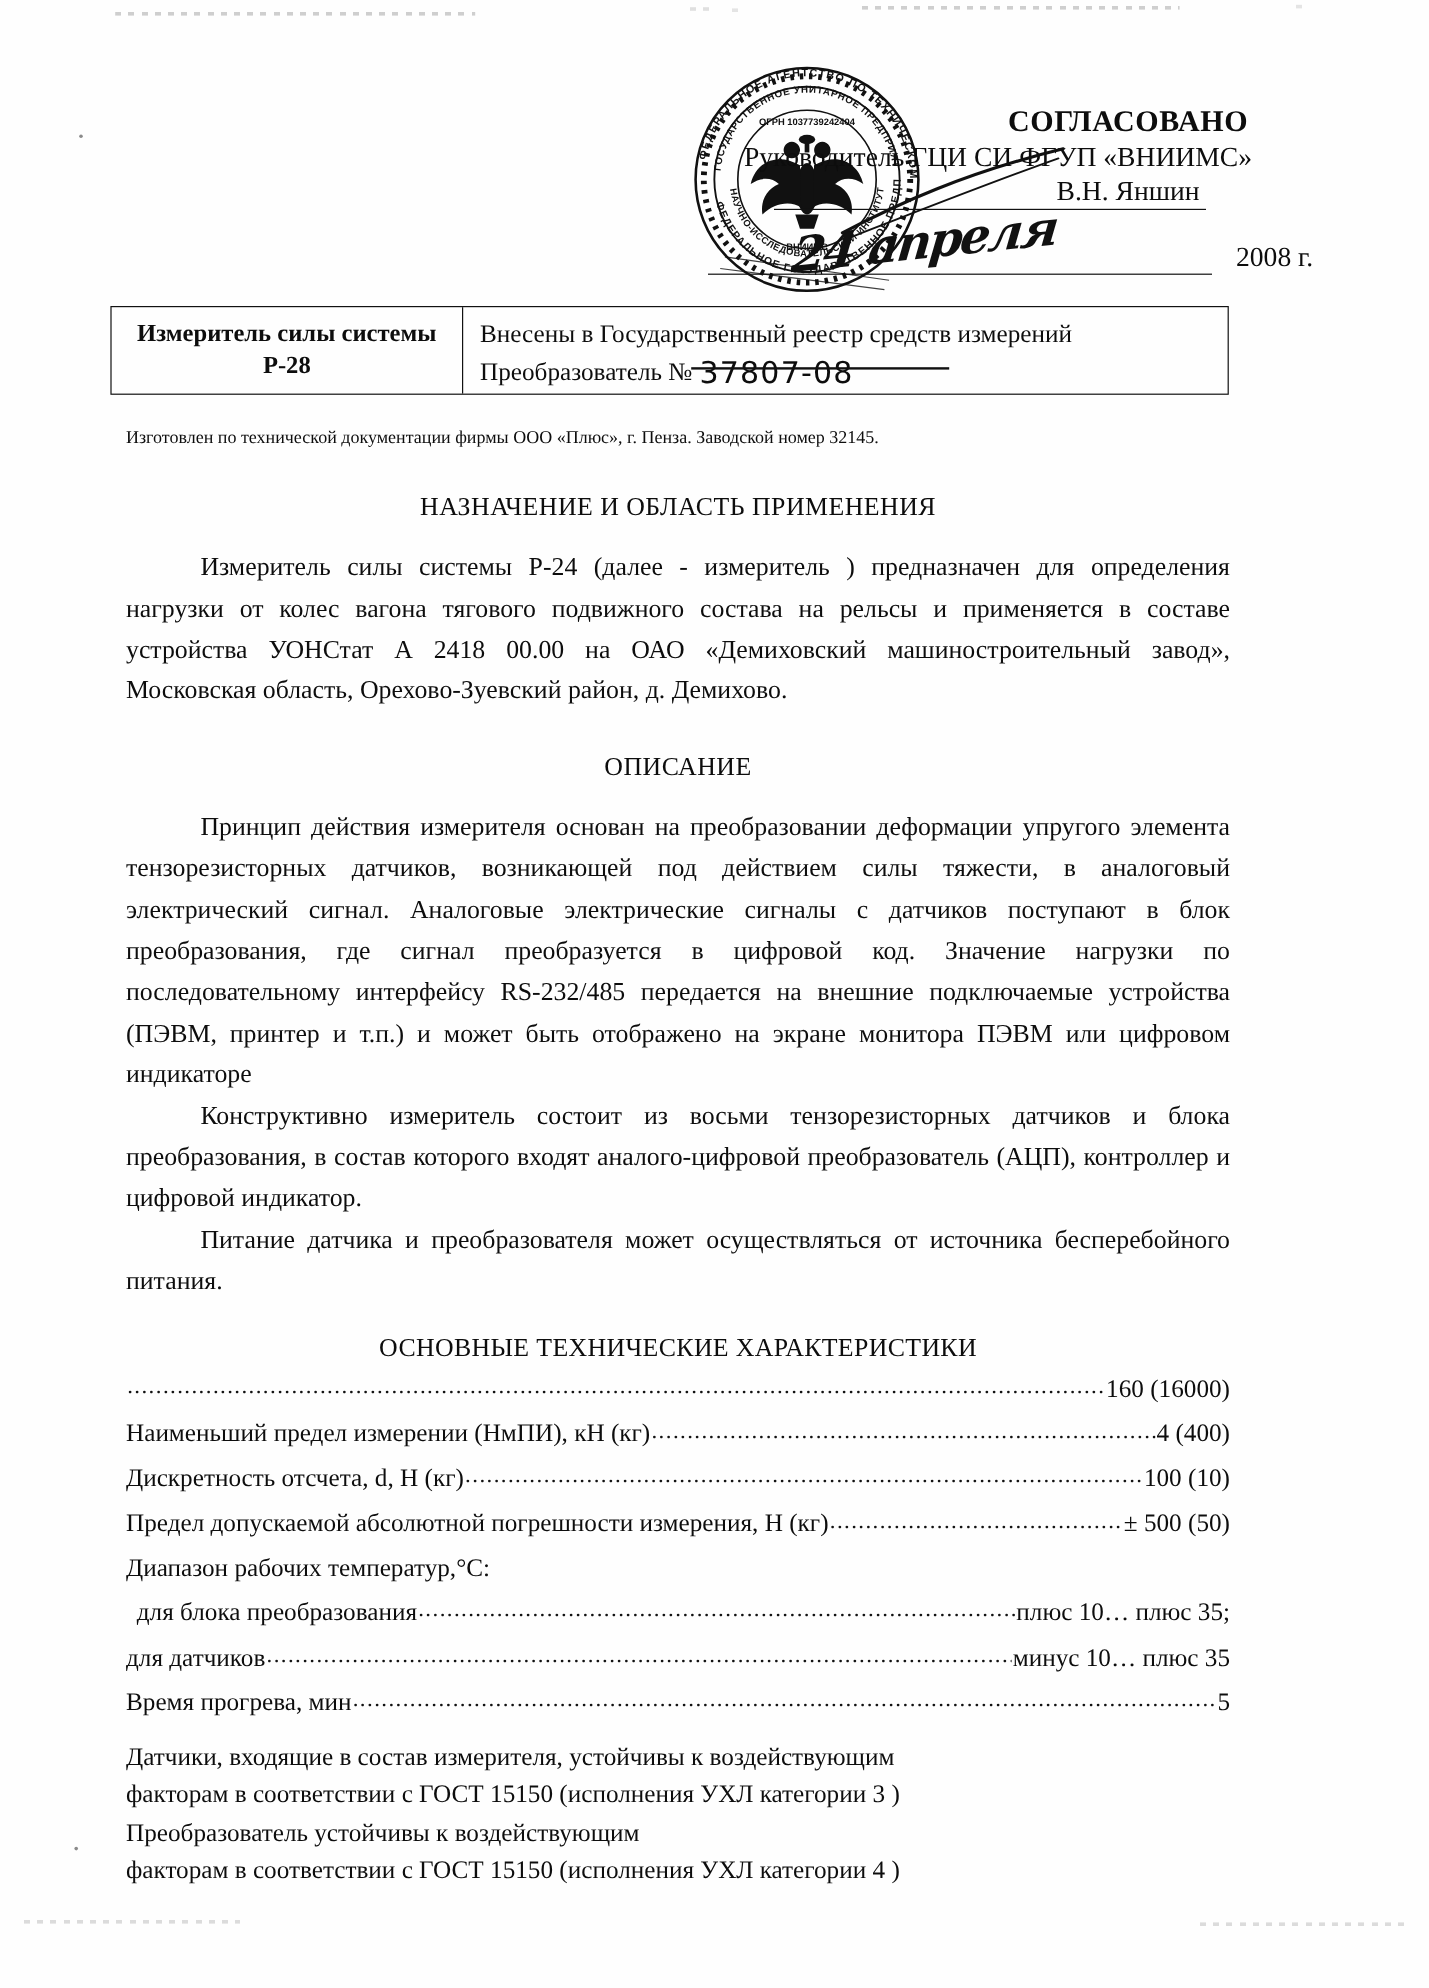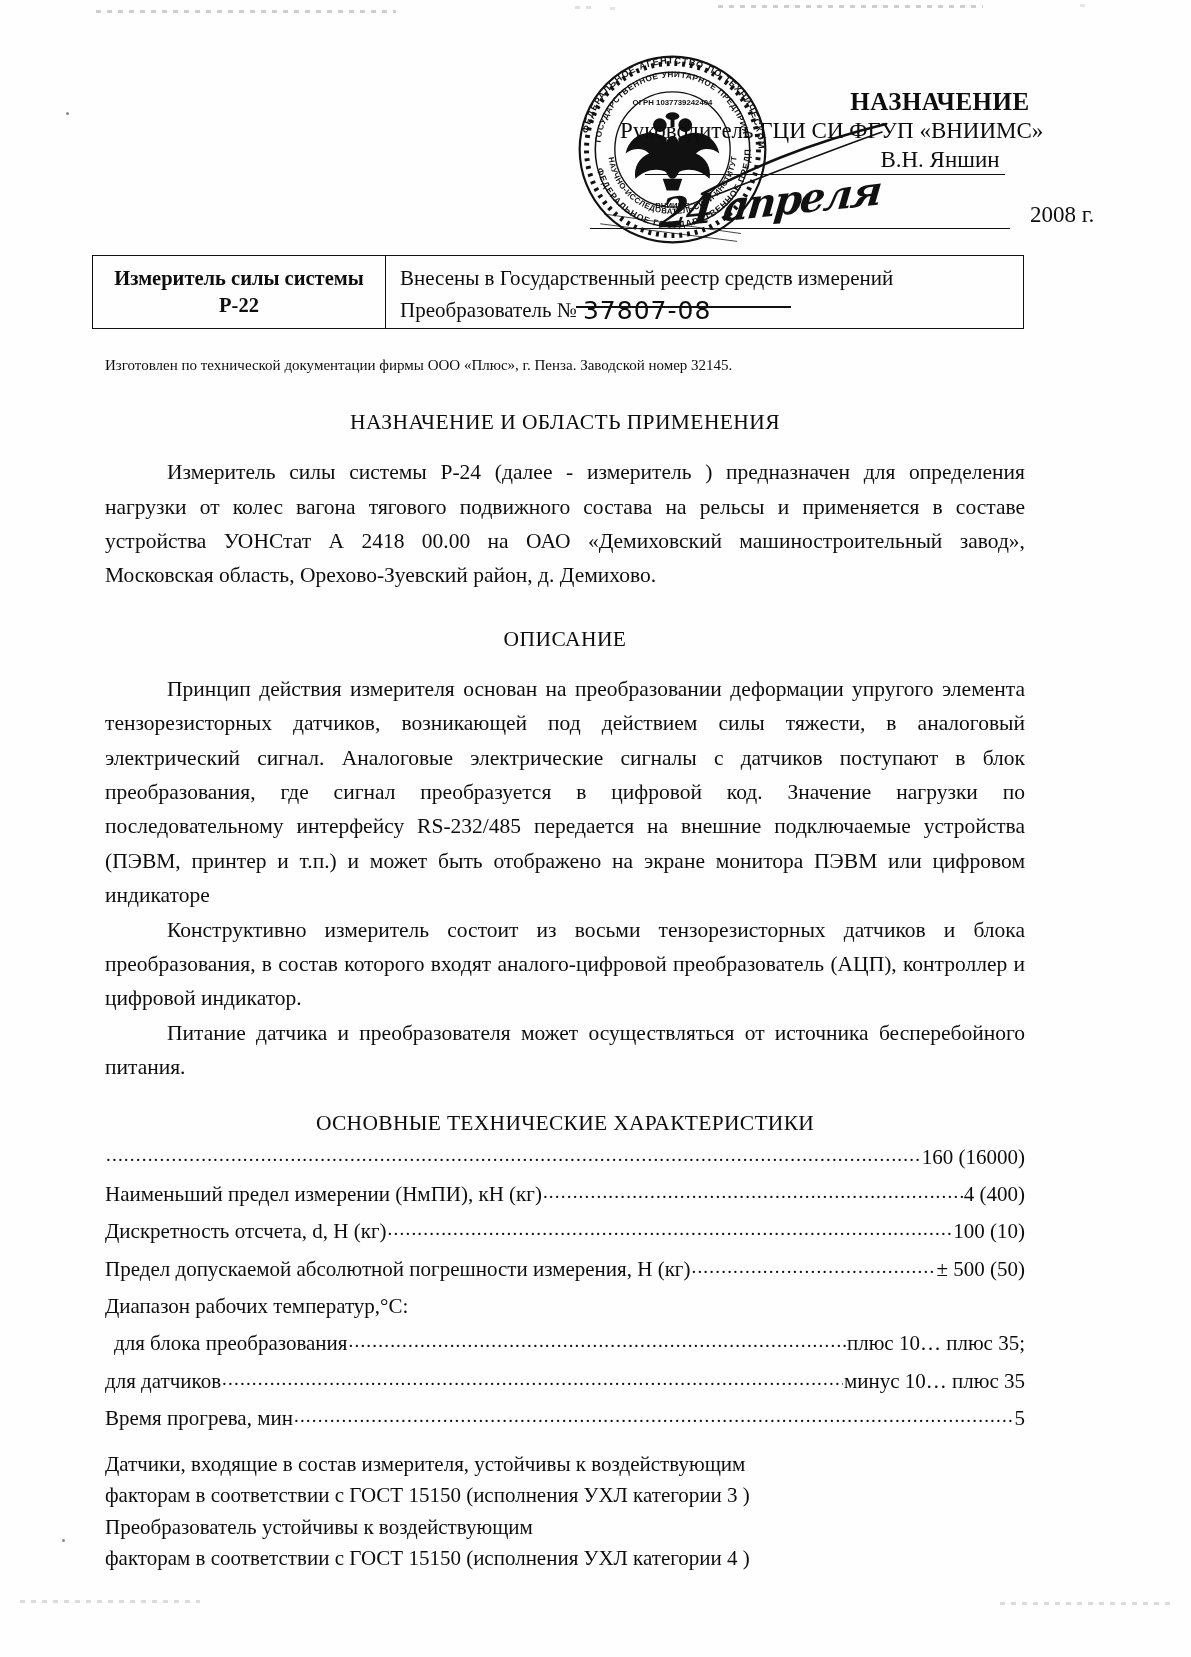--- a/index.html
+++ b/index.html
@@ -298,39 +298,39 @@
         <path d="M -10,28 L 10,28 L 6,40 L -6,40 Z"></path>
       </g>
       <g stroke="#111" stroke-width="1" opacity=".8">
         <line x1="40" y1="176" x2="180" y2="196"></line>
         <line x1="36" y1="186" x2="176" y2="204"></line>
       </g>
     </svg>
   </div>
 
   <div class="approval">
-    <div class="approval-title">НАЗНАЧЕНИЕ</div>
+    <div class="approval-title">СОГЛАСОВАНО</div>
     <div class="approval-org">Руководитель ГЦИ СИ ФГУП «ВНИИМС»</div>
     <div class="approval-name">В.Н. Яншин</div>
     <div class="sig-rule"></div>
     <div class="date-year">2008 г.</div>
     <div class="date-rule"></div>
   </div>
 
   <div class="hand-date">24 апреля</div>
 
   <svg class="sig-stroke" aria-hidden="true">
     <path d="M2,74 C48,50 104,24 186,4" stroke="#111" stroke-width="2.6" fill="none" stroke-linecap="round"></path>
     <path d="M8,78 C60,58 120,34 182,12" stroke="#111" stroke-width="1.6" fill="none" stroke-linecap="round"></path>
   </svg>
 
   <div class="reg-table">
     <div class="reg-left">
       <span>Измеритель силы системы</span>
-      <span>Р-22</span>
+      <span>Р-28</span>
     </div>
     <div class="reg-right">
       <div>Внесены в Государственный реестр средств измерений</div>
       <div class="reg-num-row">
         <span>Преобразователь №</span><span class="hand-num">37807-08</span>
       </div>
       <div class="hand-num-rule"></div>
     </div>
   </div>
 

